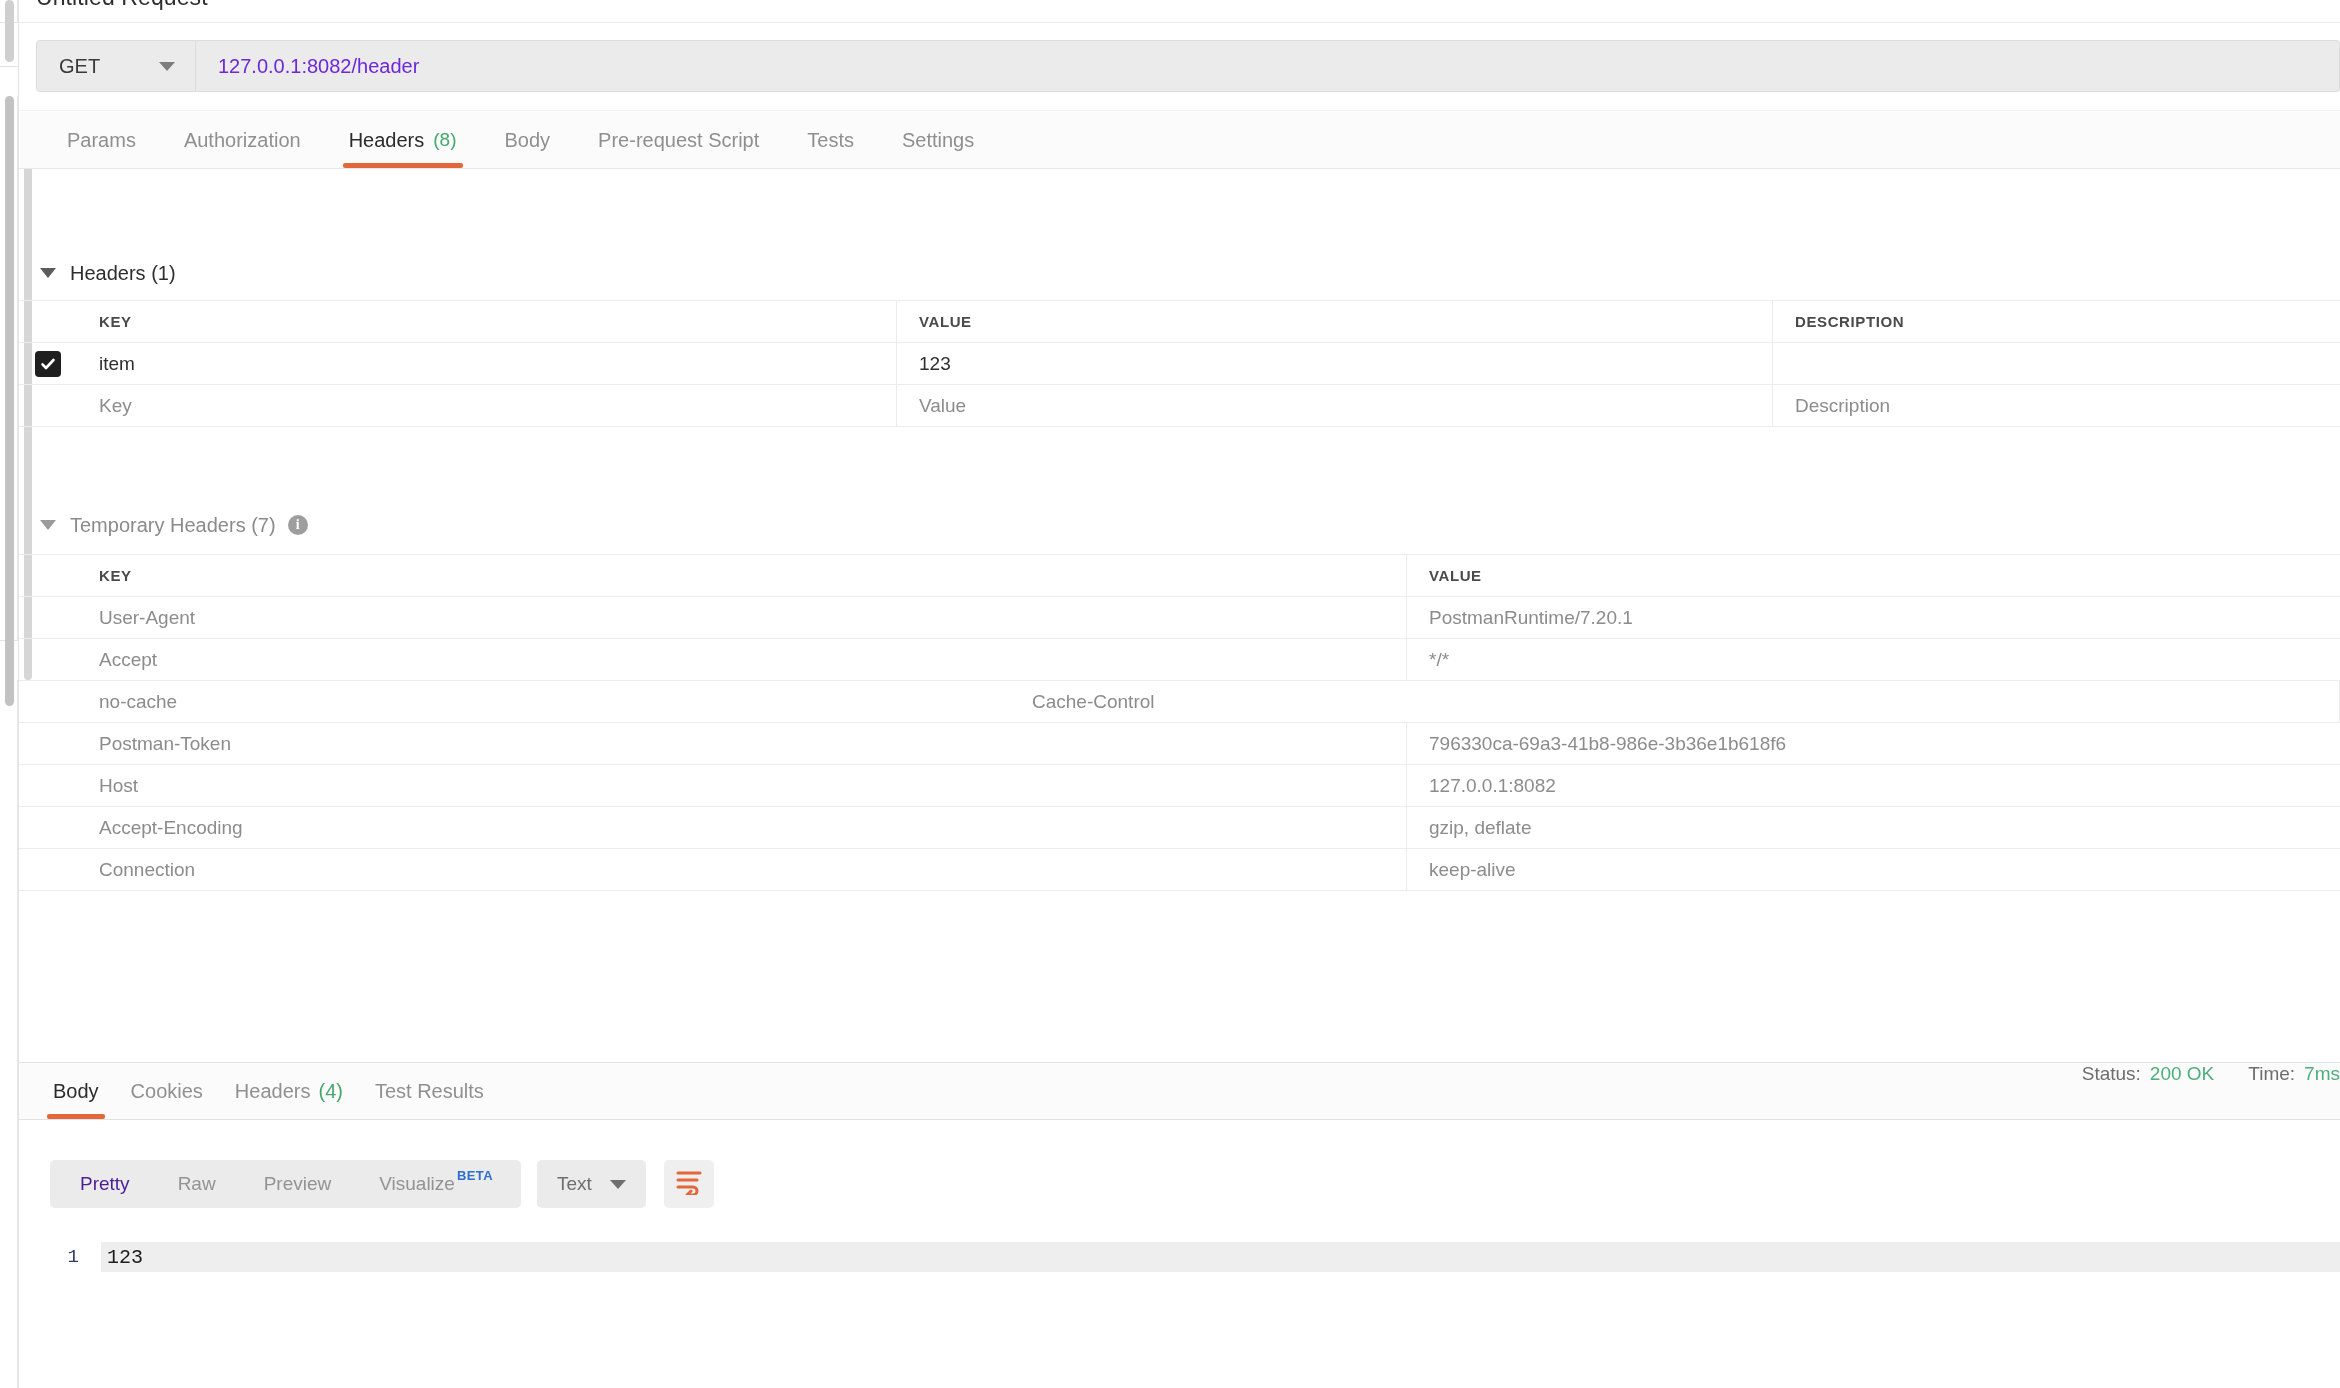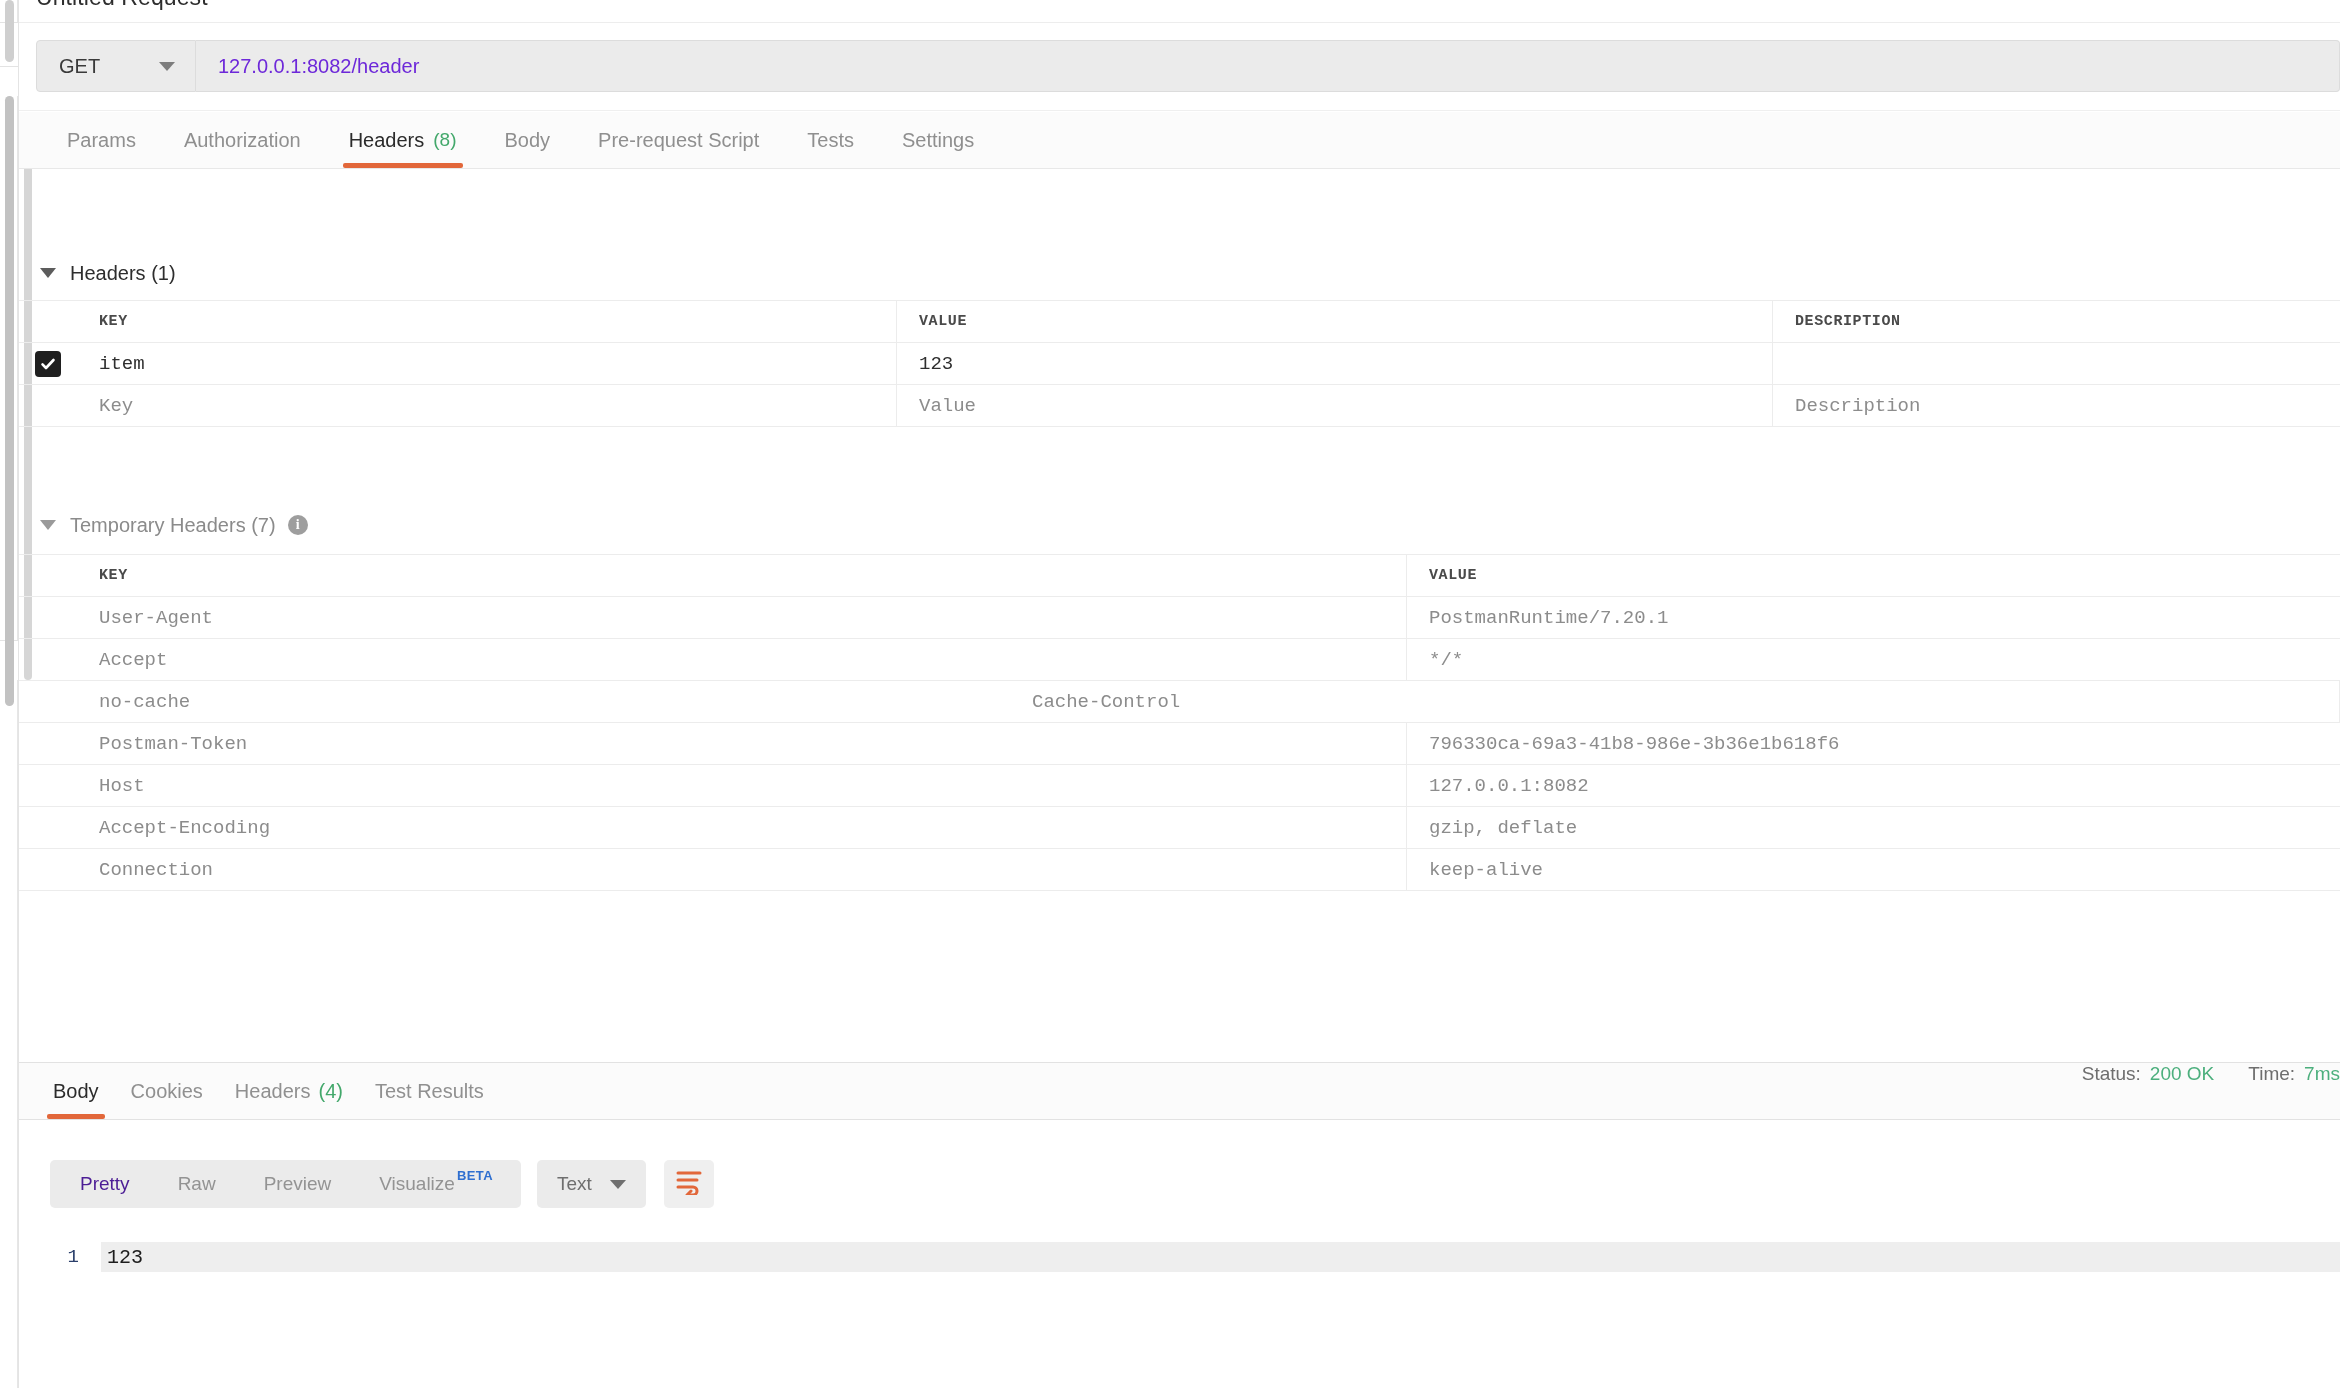--- a/index.html
+++ b/index.html
@@ -58,21 +58,21 @@
   .section-name { font-size:20px; color:#2e2e2e; }
   .section-name.muted { color:#8b8b8b; }
   .info-icon { width:20px;height:20px;border-radius:50%;background:#9e9e9e;color:#fff;
                font-size:14px;font-weight:bold;display:flex;align-items:center;justify-content:center;margin-left:12px;
                font-family:"Liberation Serif", serif; }
 
   
   .tbl { position:absolute; left:19px; right:0; border-top:1px solid #ececec; }
   .trow { display:flex; border-bottom:1px solid #ececec; height:42px; align-items:center; }
   .trow.head { height:42px; }
-  .cell { height:100%; display:flex; align-items:center; padding-left:22px; font-size:19px; color:#8c8c8c; border-right:1px solid #ececec;font-family:Liberation Mono, monospace; }
+  .cell { height:100%; display:flex; align-items:center; padding-left:22px; font-size:19px; color:#8c8c8c; border-right:1px solid #ececec; }
   .cell.last { border-right:none; }
   .cell.colhead { font-size:15px; font-weight:bold; color:#4a4a4a; letter-spacing:.6px; }
   .cell.filled { color:#2f2f2f; }
   .c-check { width:58px; padding-left:0; justify-content:center; border-right:none; }
   .chkbox { width:26px;height:26px;border-radius:4px;background:#1f1f1f;display:flex;align-items:center;justify-content:center; }
   .chkbox svg { display:block; }
   .chkbox-empty { width:26px;height:26px; }
 
   
   .resp-top-rule { position:absolute; left:19px; right:0; height:1px; background:#e2e2e2; }

